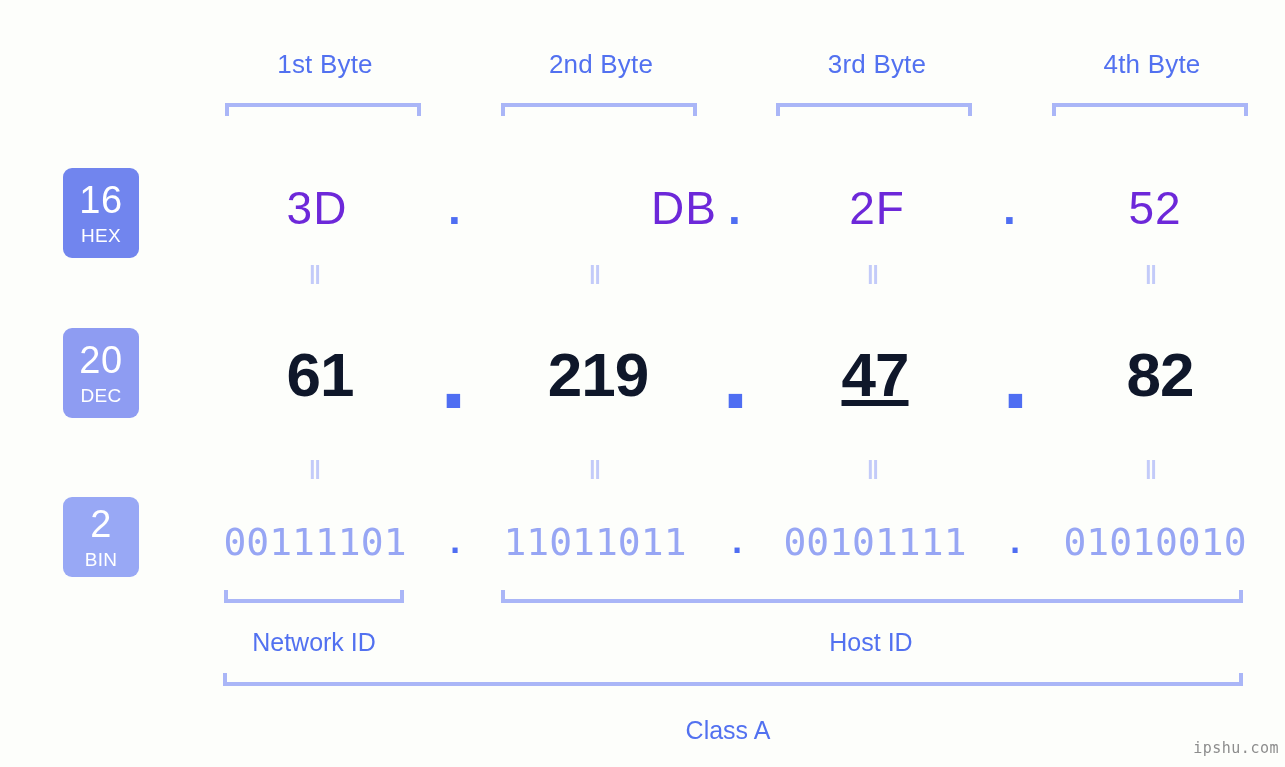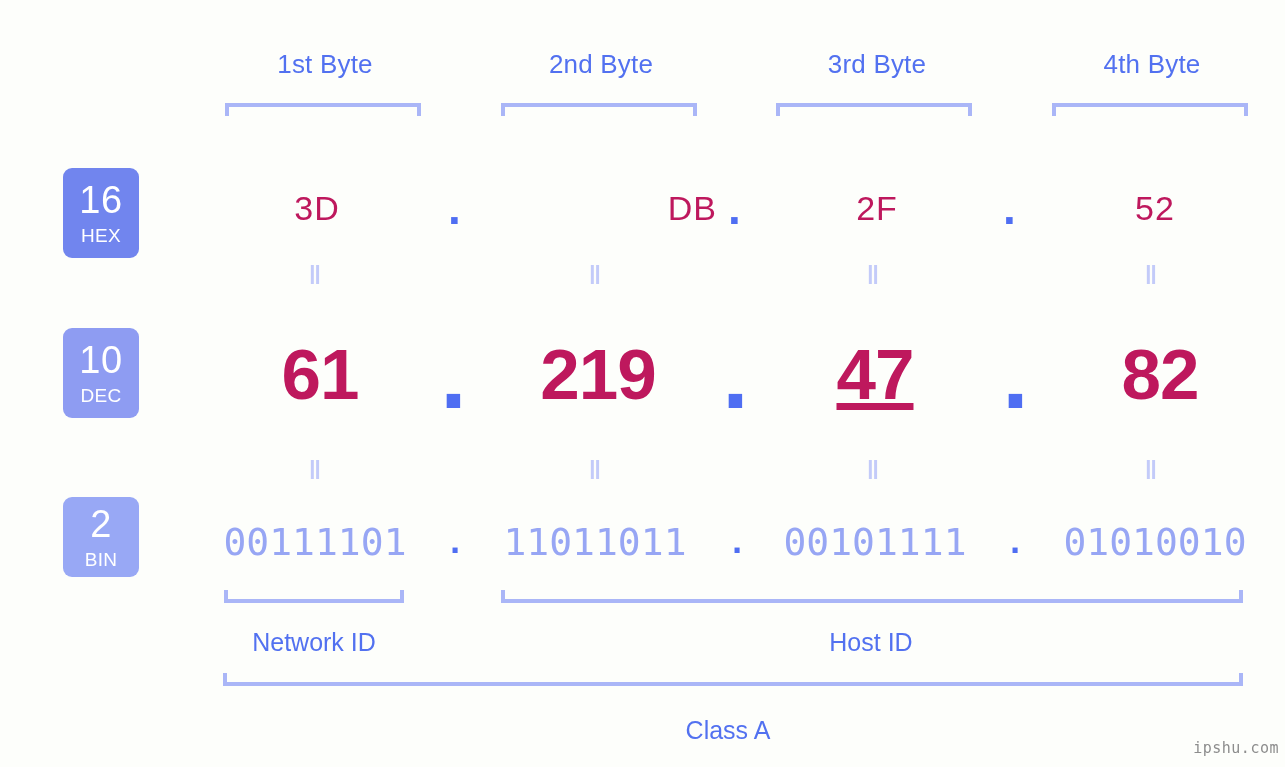--- a/index.html
+++ b/index.html
@@ -86,39 +86,39 @@
   .cell {
     position: absolute;
     text-align: center;
     white-space: nowrap;
   }
 
   
   #row-hex { top: 152px; height: 72px; }
   #row-hex .cell {
     width: 240px;
-    font-size: 34px;
-    color: #be185d;
+    font-size: 46px;
+    color: #6d28d9;
     line-height: 72px;
     letter-spacing: 1px;
   }
   #row-hex .sep {
     width: 40px;
     font-size: 46px;
     color: #4f6ef2;
     line-height: 72px;
     font-weight: 700;
   }
 
   
   #row-dec { top: 300px; height: 110px; }
   #row-dec .cell {
     width: 240px;
-    font-size: 71px;
-    color: #be185d;
+    font-size: 62px;
+    color: #0f172a;
     font-weight: 700;
     line-height: 110px;
     letter-spacing: -1px;
   }
   #row-dec .sep {
     width: 40px;
     font-size: 95px;
     color: #4f6ef2;
     line-height: 110px;
     font-weight: 700;
@@ -190,21 +190,21 @@
   <div class="bracket-top" style="left:209px; width:196px;"></div>
   <div class="bracket-top" style="left:485px; width:196px;"></div>
   <div class="bracket-top" style="left:760px; width:196px;"></div>
   <div class="bracket-top" style="left:1036px; width:196px;"></div>
 
   <div class="badge" id="badge-hex">
     <span class="num">16</span>
     <span class="abbr">HEX</span>
   </div>
   <div class="badge" id="badge-dec">
-    <span class="num">10</span>
+    <span class="num">20</span>
     <span class="abbr">DEC</span>
   </div>
   <div class="badge" id="badge-bin">
     <span class="num">2</span>
     <span class="abbr">BIN</span>
   </div>
 
   <div class="row" id="row-hex">
     <div class="cell" style="left:177px;">3D</div>
     <div class="cell sep" style="left:415px;">.</div>

